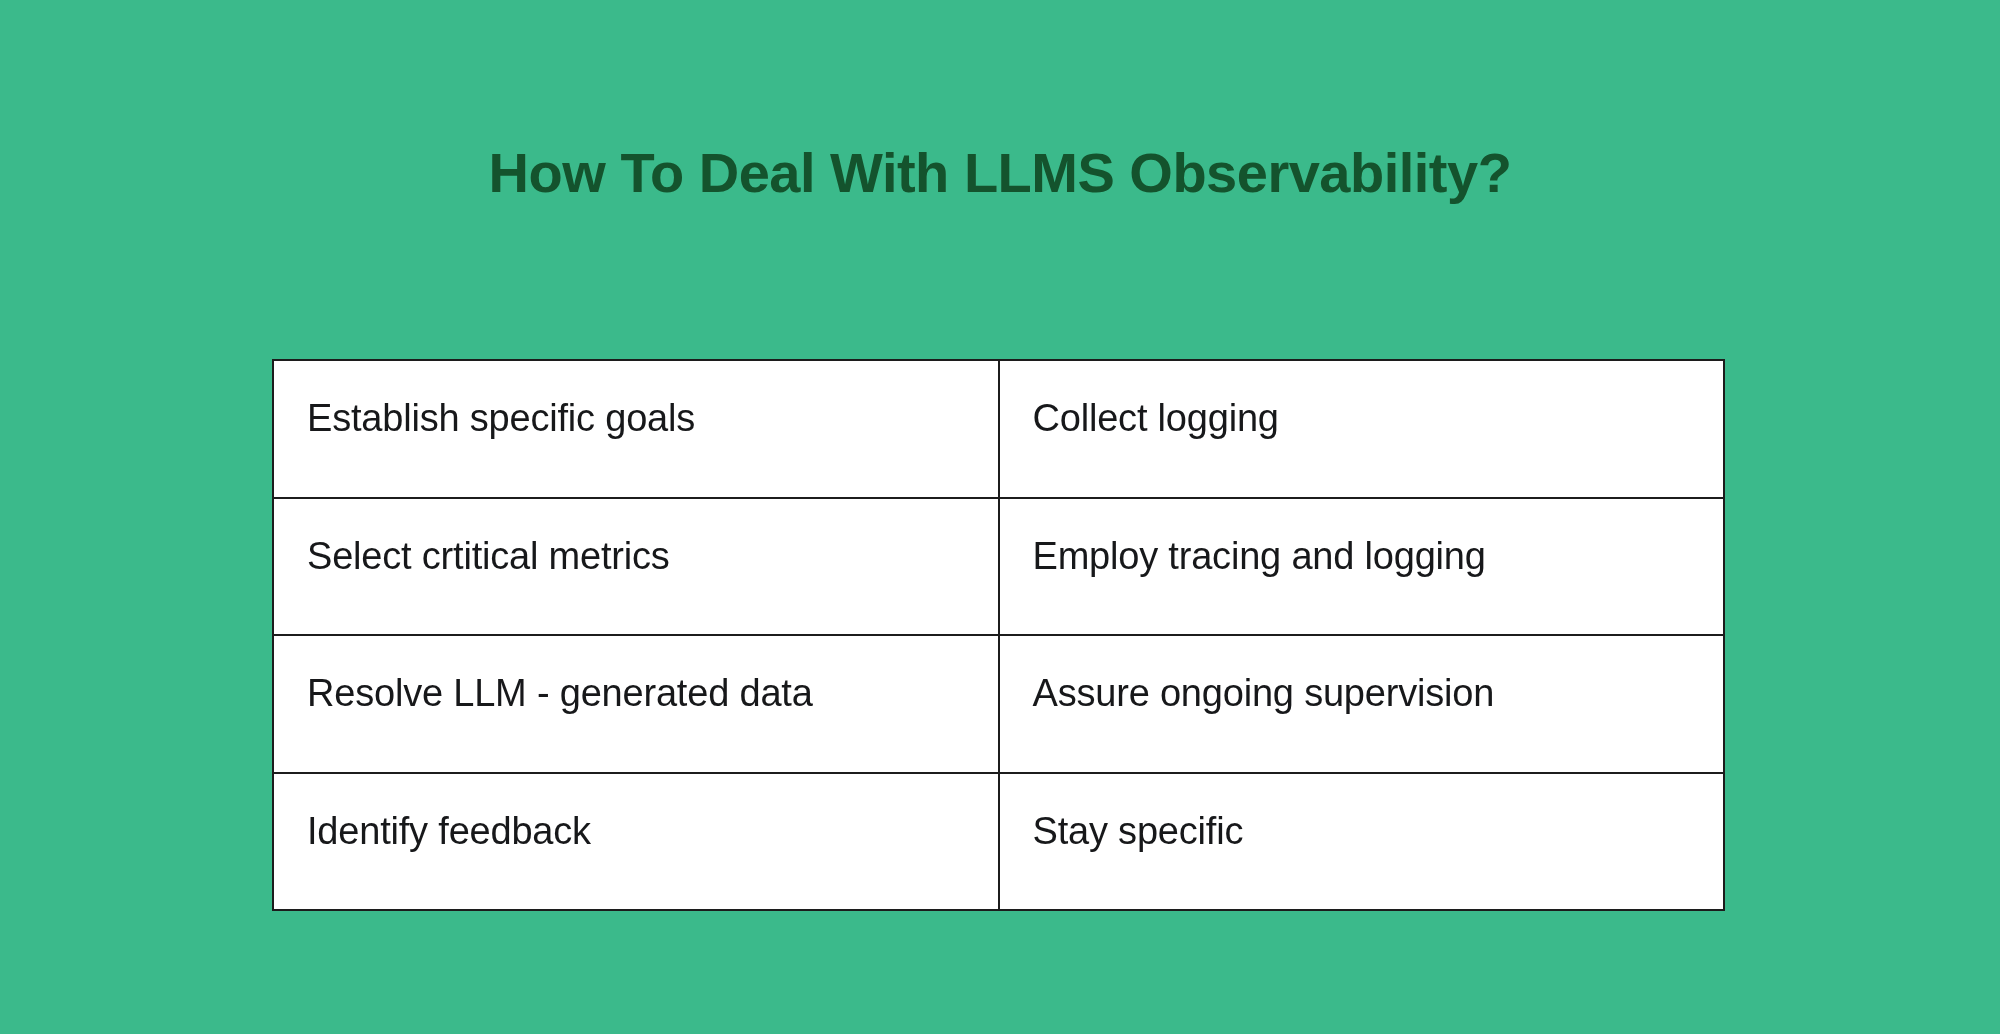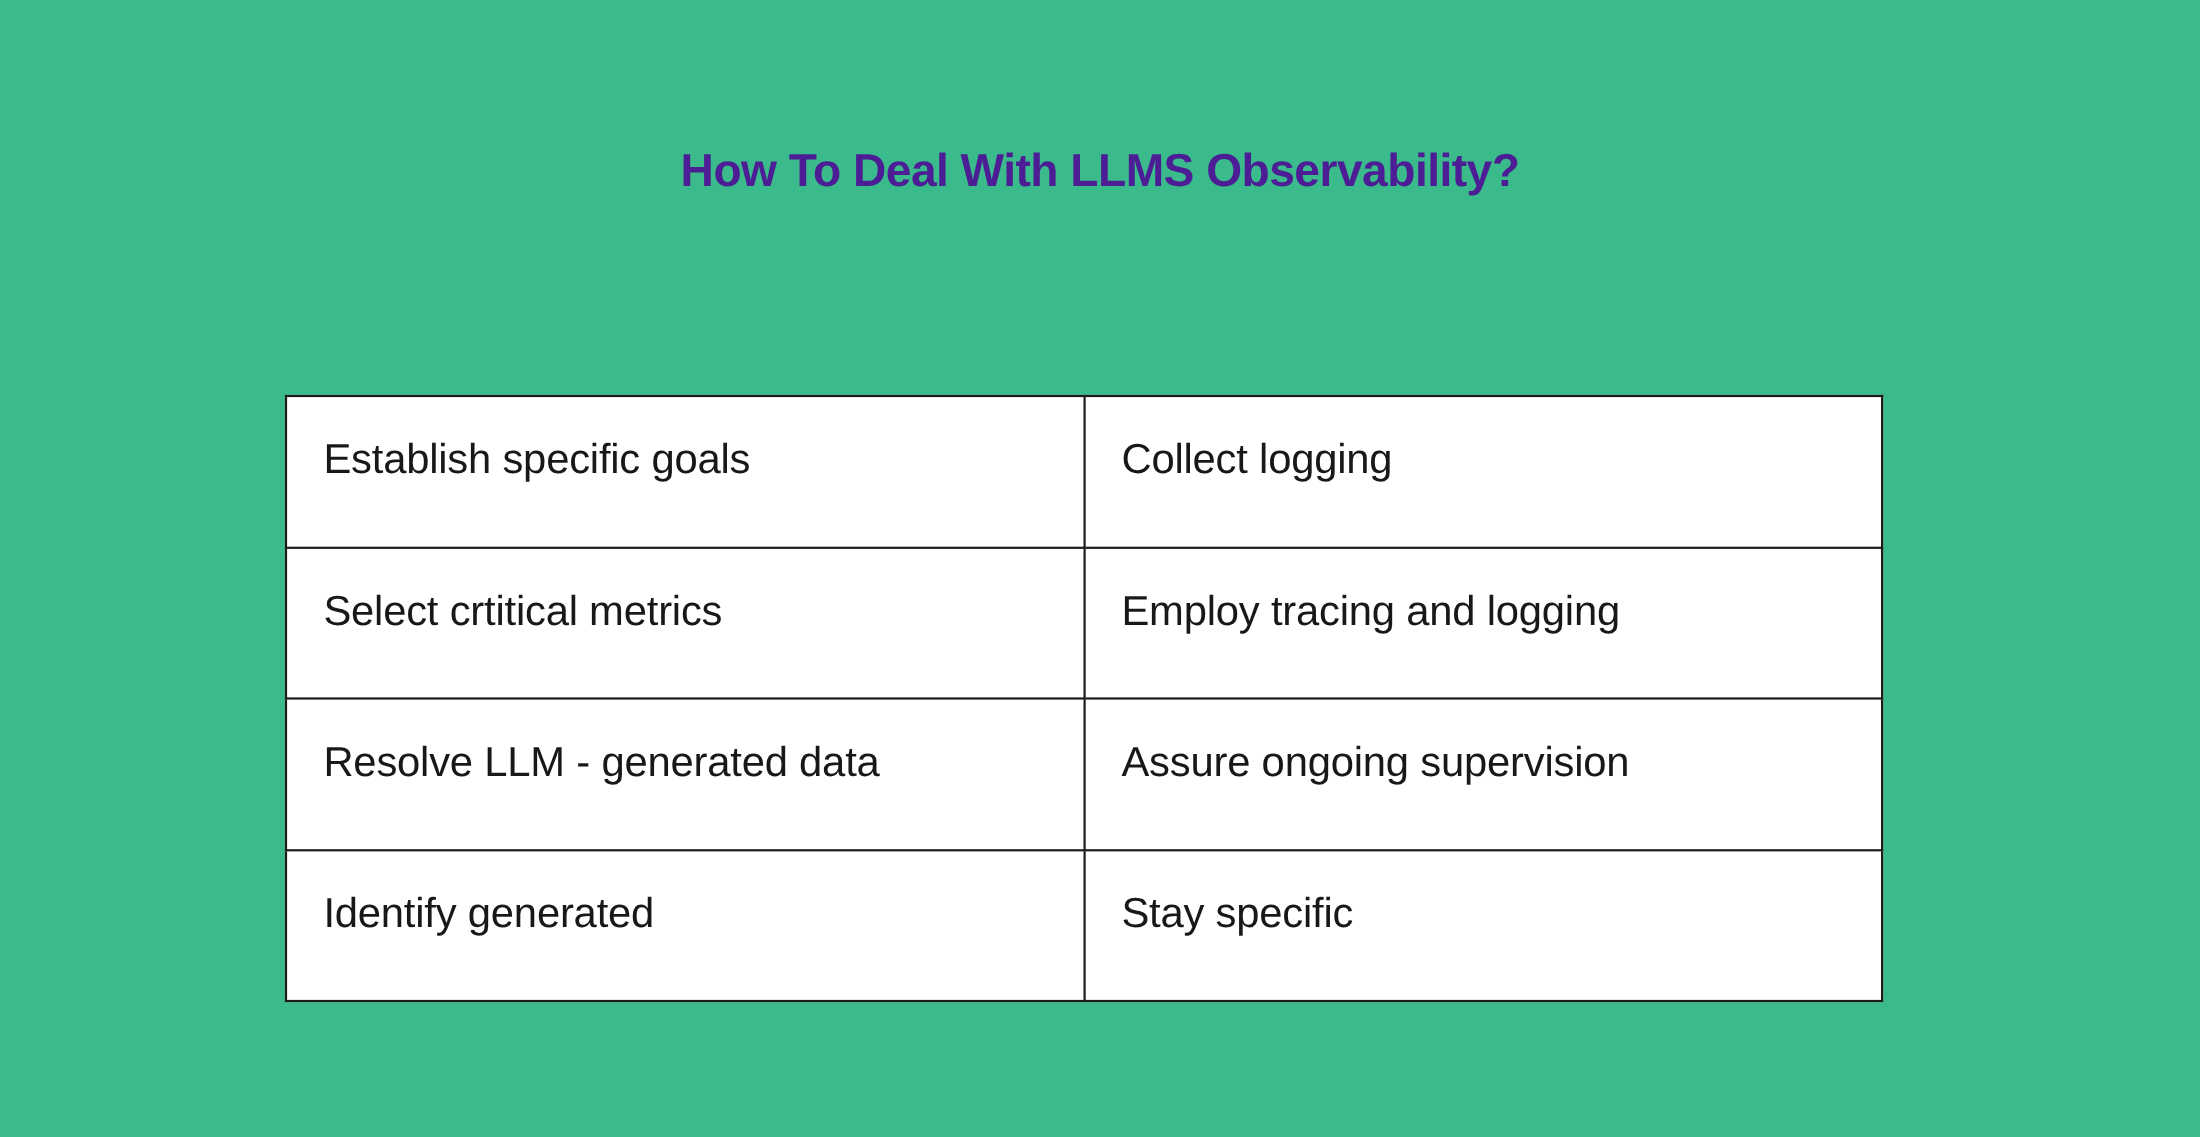--- a/index.html
+++ b/index.html
@@ -23,33 +23,33 @@
     box-sizing: border-box;
   }
 
   
   #title {
     position: absolute;
     left: 0;
     top: 104px;
     width: 2000px;
     text-align: center;
-    color: #4c1d95;
+    color: #14532d;
     font-family: "Liberation Sans", sans-serif;
-    font-size: 42px;
+    font-size: 56px;
     font-weight: bold;
     letter-spacing: -0.5px;
     line-height: 1.1;
     white-space: nowrap;
   }
 
   
   #grid-wrap {
     position: absolute;
-    left: 259px;
+    left: 272px;
     top: 359px;
     width: 1181px;
     height: 552px;
   }
 
   table#matrix {
     width: 1453px;
     height: 552px;
     border-collapse: collapse;
     table-layout: fixed;
@@ -114,21 +114,21 @@
           <td>
             <span class="cell-text">Resolve LLM - generated data</span>
           </td>
           <td>
             <span class="cell-text">Assure ongoing supervision</span>
           </td>
         </tr>
 
         <tr>
           <td>
-            <span class="cell-text">Identify generated</span>
+            <span class="cell-text">Identify feedback</span>
           </td>
           <td>
             <span class="cell-text">Stay specific</span>
           </td>
         </tr>
 
 
       </tbody>
     </table>
   </div>

